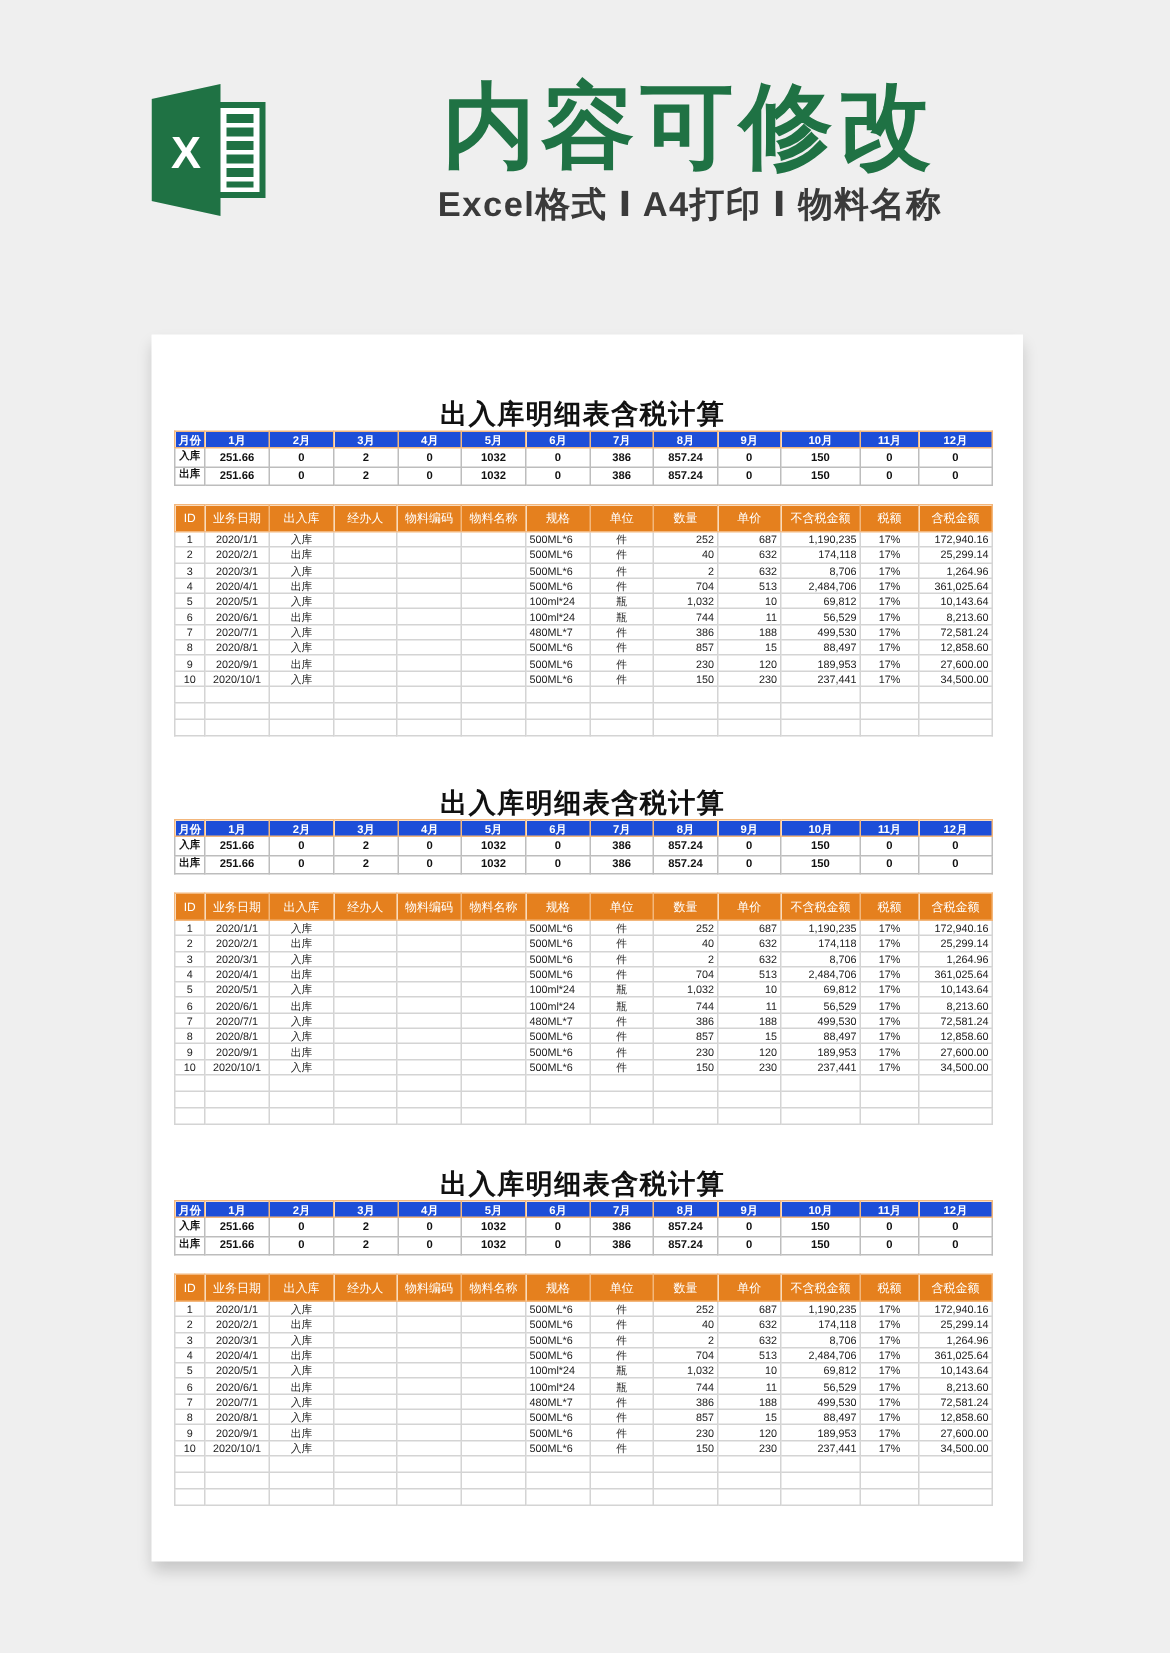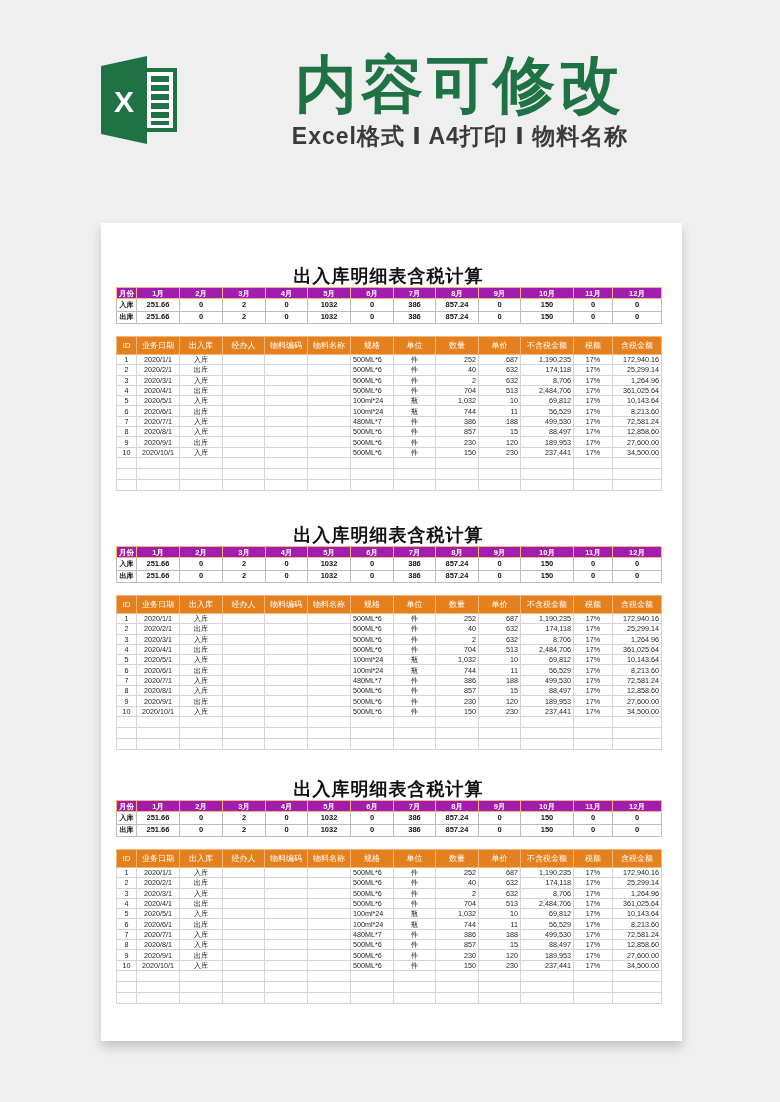--- a/index.html
+++ b/index.html
@@ -25,21 +25,21 @@
     background: #ffffff; box-shadow: 0 6px 10px rgba(0,0,0,0.18); margin-top: 27px;
   }
   .section { position: absolute; left: 15px; width: 545px; }
   .sec-title {
     text-align: center; font-size: 18px; font-weight: bold; color: #111;
     height: 22px; line-height: 22px; letter-spacing: 1px;
   }
   table { border-collapse: collapse; table-layout: fixed; width: 545px; }
   td, th { border: 1px solid #cfcfcf; overflow: hidden; white-space: nowrap; }
   .sum th {
-    background: #a21caf; color: #fff; font-size: 7.5px; font-weight: bold;
+    background: #1d4ed8; color: #fff; font-size: 7.5px; font-weight: bold;
     height: 11px; line-height: 9px; border-color: #f3b77c;
   }
   .sum td {
     font-size: 7.5px; font-weight: bold; color: #111; text-align: center;
     height: 12.5px; line-height: 10px; border-color: #bdbdbd;
   }
   .sum td.lbl { font-size: 7px; }
   .main { margin-top: 12px; }
   .main th {
     background: #e5801e; color: #fff; font-size: 8px; font-weight: normal;

